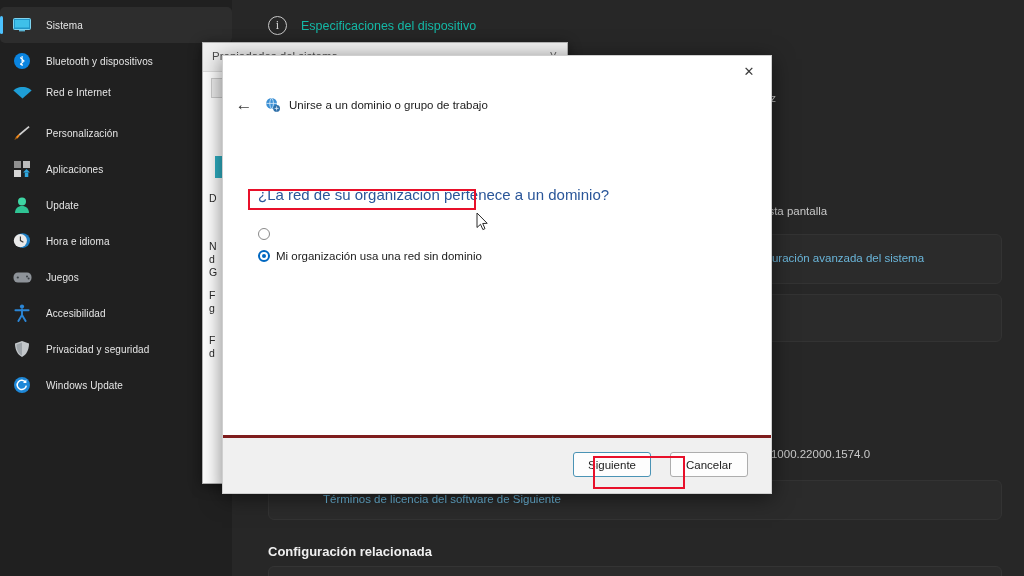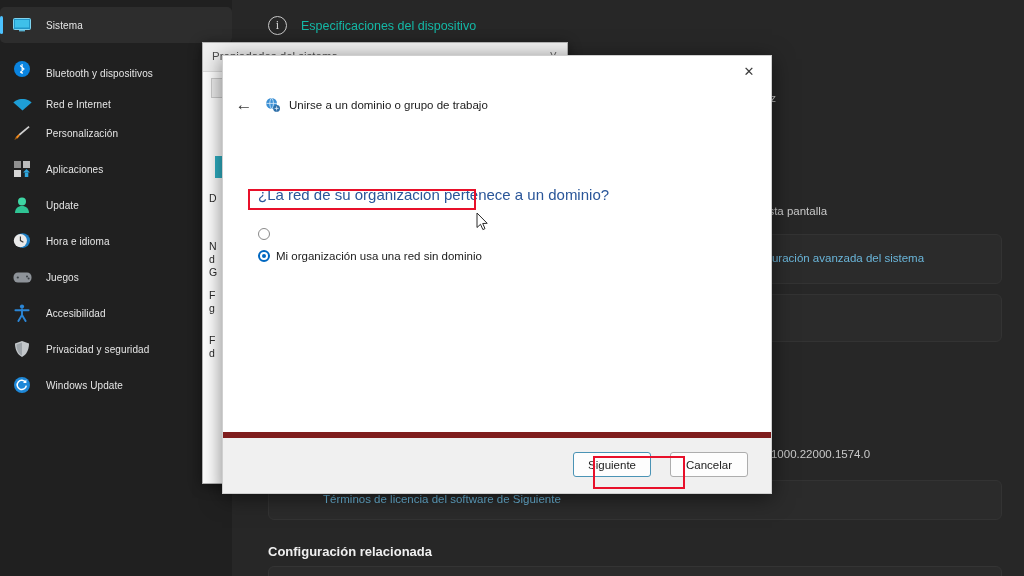--- a/index.html
+++ b/index.html
@@ -291,21 +291,21 @@
   .radio-label {
     font-size: 11.5px;
     color: #1b1b1b;
     white-space: nowrap;
   }
   #join-footer {
     position: absolute;
     left: 0; bottom: 0;
     width: 100%; height: 55px;
     background: #f0f0f0;
-    border-top: 6px solid #7f1d1d;
+    border-top: 3px solid #7f1d1d;
   }
   .dlg-btn {
     position: absolute;
     top: 14px;
     height: 25px;
     min-width: 78px;
     background: #fdfdfd;
     border: 1px solid #adadad;
     border-radius: 3px;
     font-family: "Liberation Sans", sans-serif;
@@ -382,31 +382,31 @@
       <span class="sb-icon">
         <svg width="18" height="14" viewBox="0 0 18 14">
           <rect x="0.5" y="0.5" width="17" height="11" rx="1" fill="#2196c9" stroke="#7fd3ef"></rect>
           <rect x="2" y="2" width="14" height="7.5" fill="#3fc0ea"></rect>
           <rect x="6" y="12" width="6" height="1.4" fill="#5ab6d6"></rect>
         </svg>
       </span>
       <span class="sb-label">Sistema</span>
     </div>
 
-    <div class="sidebar-item" style="top:43px;align-items:flex-end;">
+    <div class="sidebar-item" style="top:43px;">
       <span class="sb-icon">
         <svg width="18" height="18" viewBox="0 0 18 18">
           <circle cx="9" cy="9" r="8" fill="#0a84e0"></circle>
           <path d="M7.2 5.5 L11 9 L7.2 12.5 M9.1 4 L9.1 14 M7.2 12.5 L11 9 L7.2 5.5" stroke="#fff" stroke-width="1.1" fill="none"></path>
         </svg>
       </span>
       <span class="sb-label">Bluetooth y dispositivos</span>
     </div>
 
-    <div class="sidebar-item" style="top:86px;">
+    <div class="sidebar-item" style="top:74px;">
       <span class="sb-icon">
         <svg width="19" height="14" viewBox="0 0 19 14">
           <path d="M9.5 2 C14 2 17.6 4.2 18.6 5.6 L9.5 13.4 L0.4 5.6 C1.4 4.2 5 2 9.5 2 Z" fill="#1e9ed6"></path>
         </svg>
       </span>
       <span class="sb-label">Red e Internet</span>
     </div>
 
     <div class="sidebar-item" style="top:115px;">
       <span class="sb-icon">

